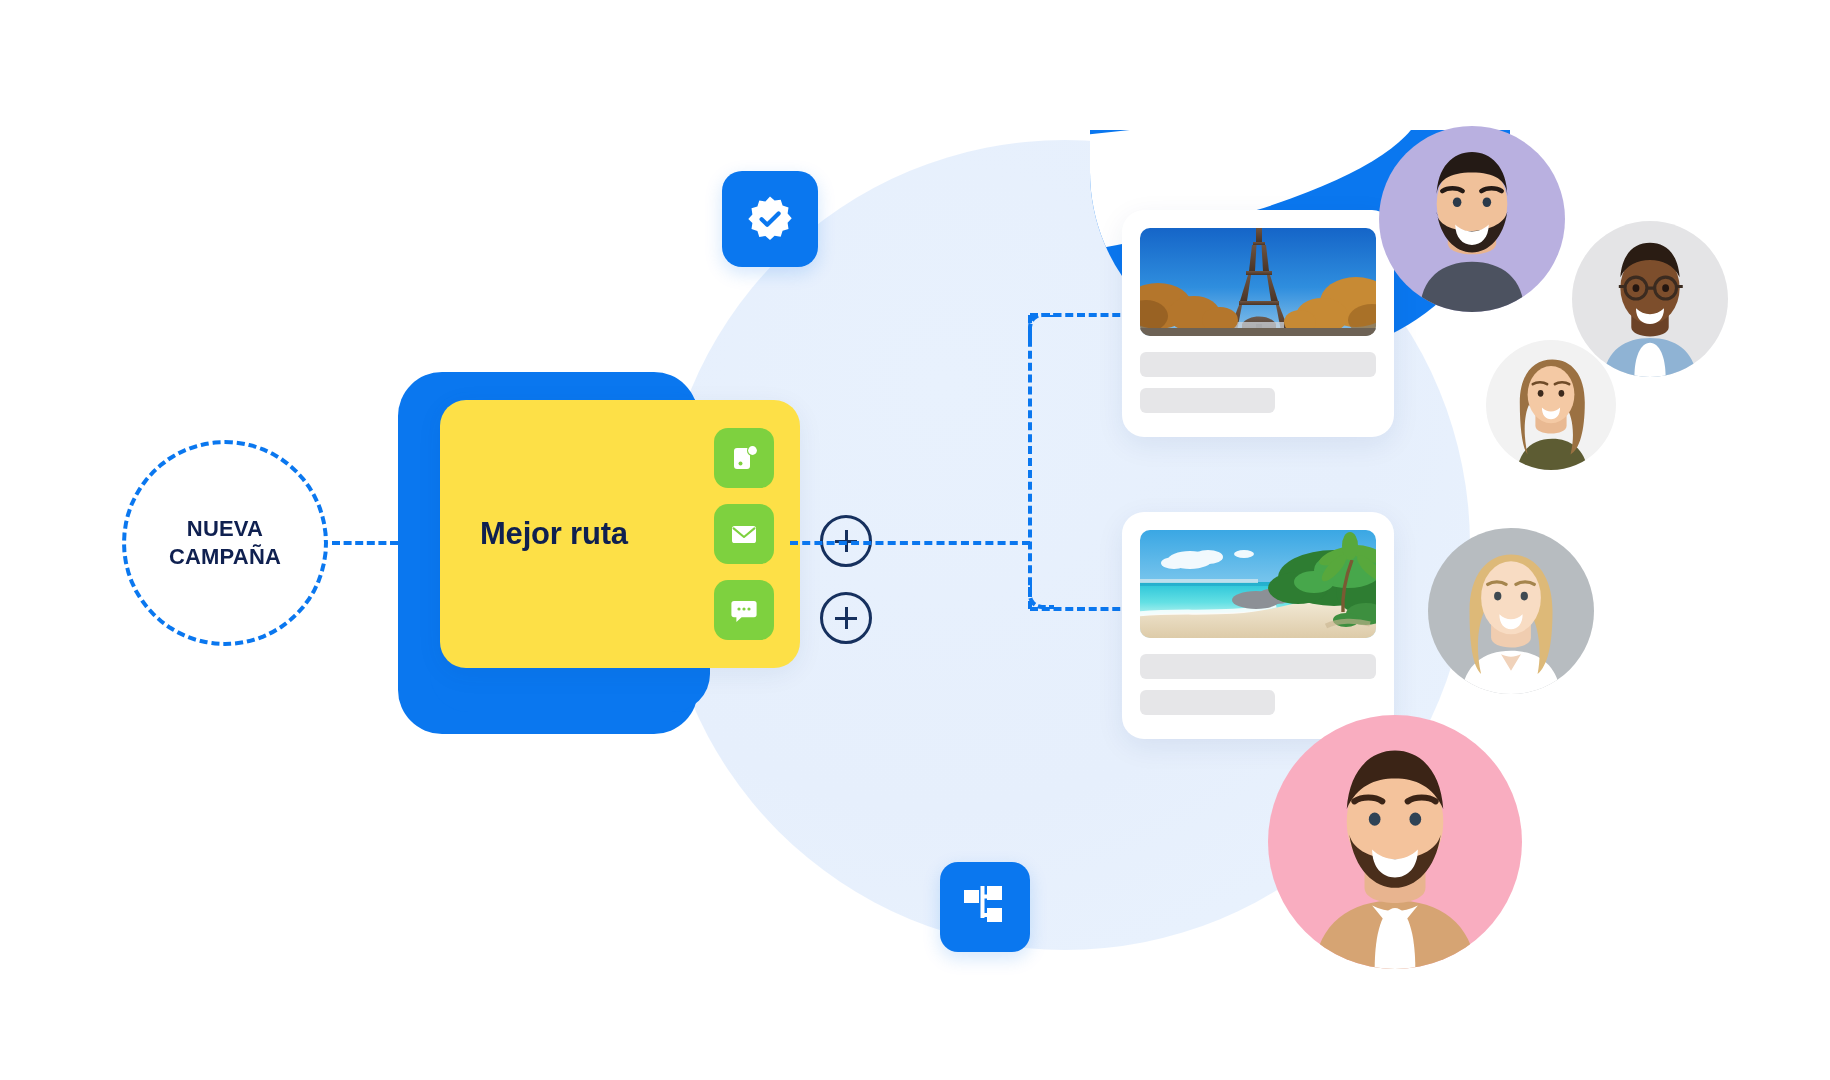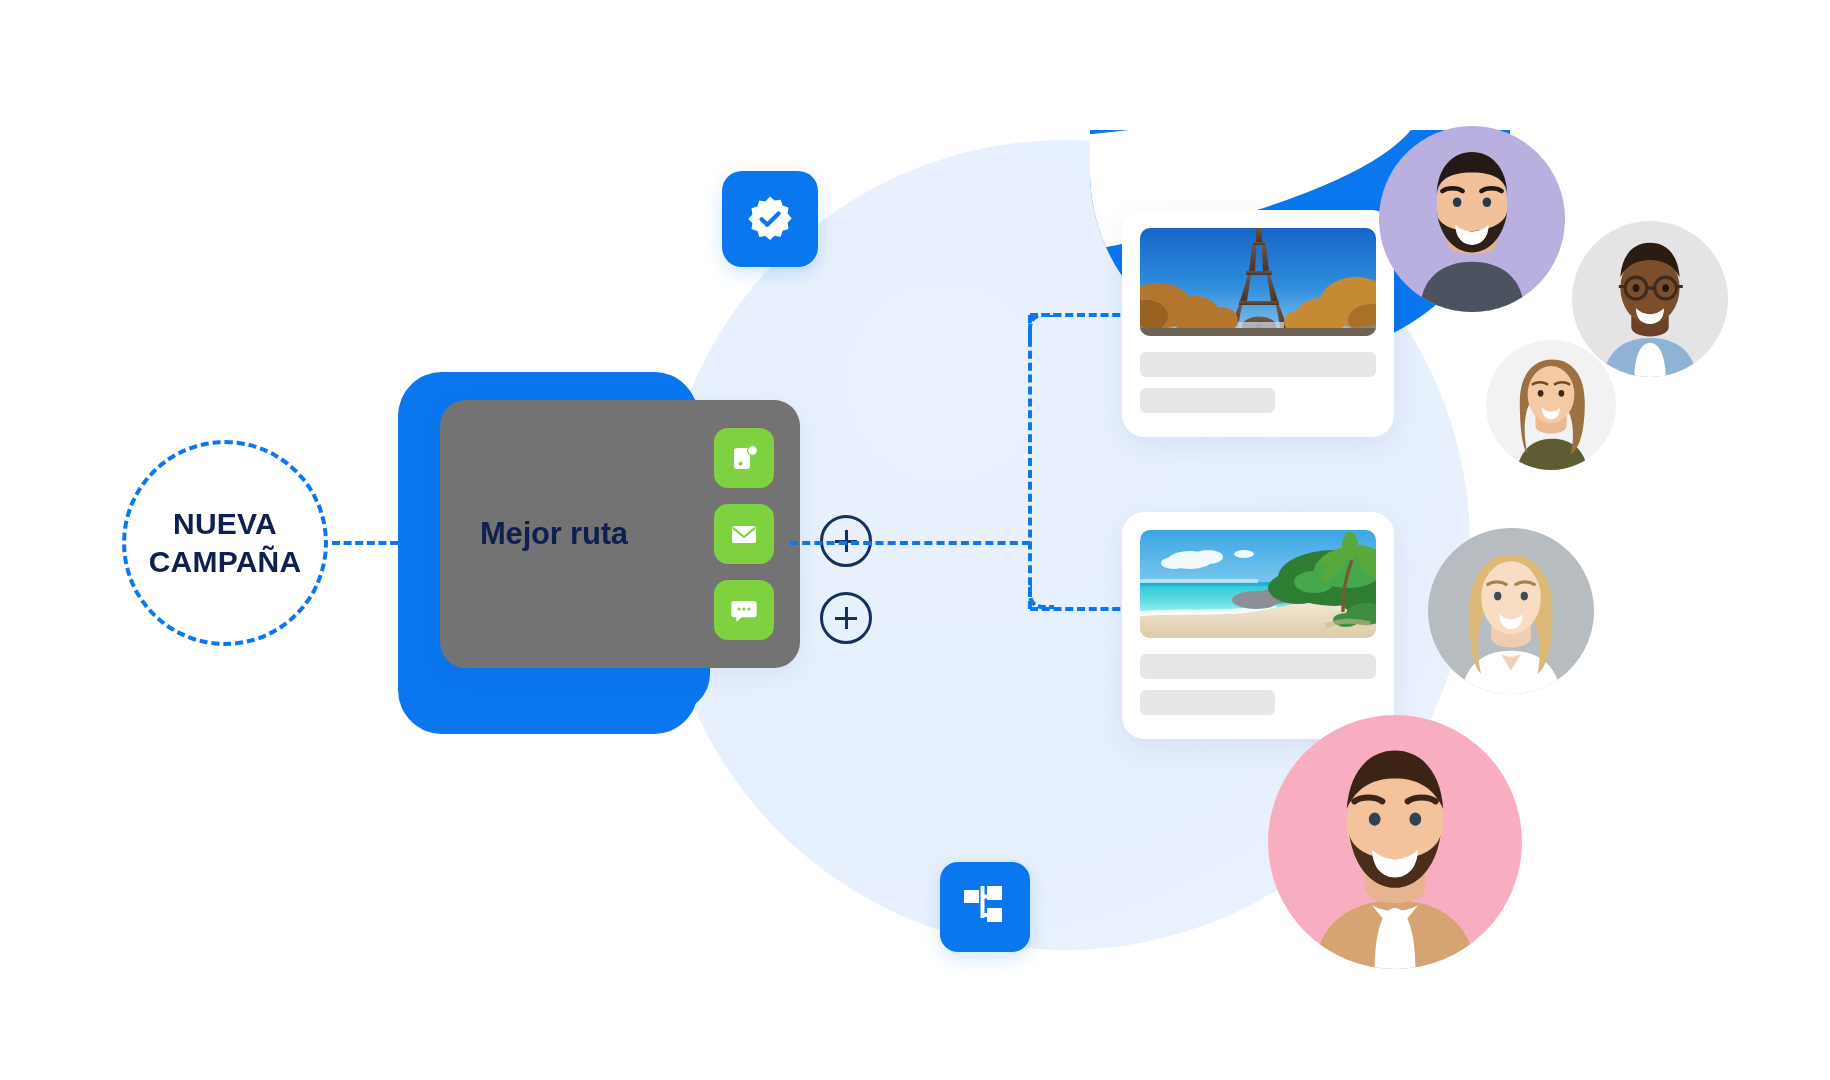--- a/index.html
+++ b/index.html
@@ -40,21 +40,21 @@
     position:absolute;left:122px;top:440px;
     width:206px;height:206px;
     border-radius:50%;
     border:4px dashed #0a77ef;
     display:flex;align-items:center;justify-content:center;
     box-sizing:border-box;
   }
   .dashed-circle-text{
     text-align:center;
     color:#0f2050;
-    font-size:30px;font-weight:700;line-height:1.28;
+    font-size:22px;font-weight:700;line-height:1.28;
     letter-spacing:.2px;
   }
 
   
   .conn-circle-card{
     position:absolute;left:332px;top:541px;
     width:66px;height:0;
     border-top:4px dashed #0a77ef;
   }
 
@@ -67,21 +67,21 @@
   }
   .card-blue-back2{
     position:absolute;left:430px;top:392px;
     width:280px;height:320px;
     background:#0a77ef;
     border-radius:38px;
   }
   .main-card{
     position:absolute;left:440px;top:400px;
     width:360px;height:268px;
-    background:#737373;
+    background:#fde047;
     border-radius:26px;
     box-shadow:0 6px 26px rgba(12,52,110,.07);
     display:flex;align-items:center;
   }
   .main-card-title{
     position:absolute;left:40px;top:50%;
     transform:translateY(-50%);
     color:#0f2050;
     font-size:31px;font-weight:700;
     letter-spacing:-.2px;

